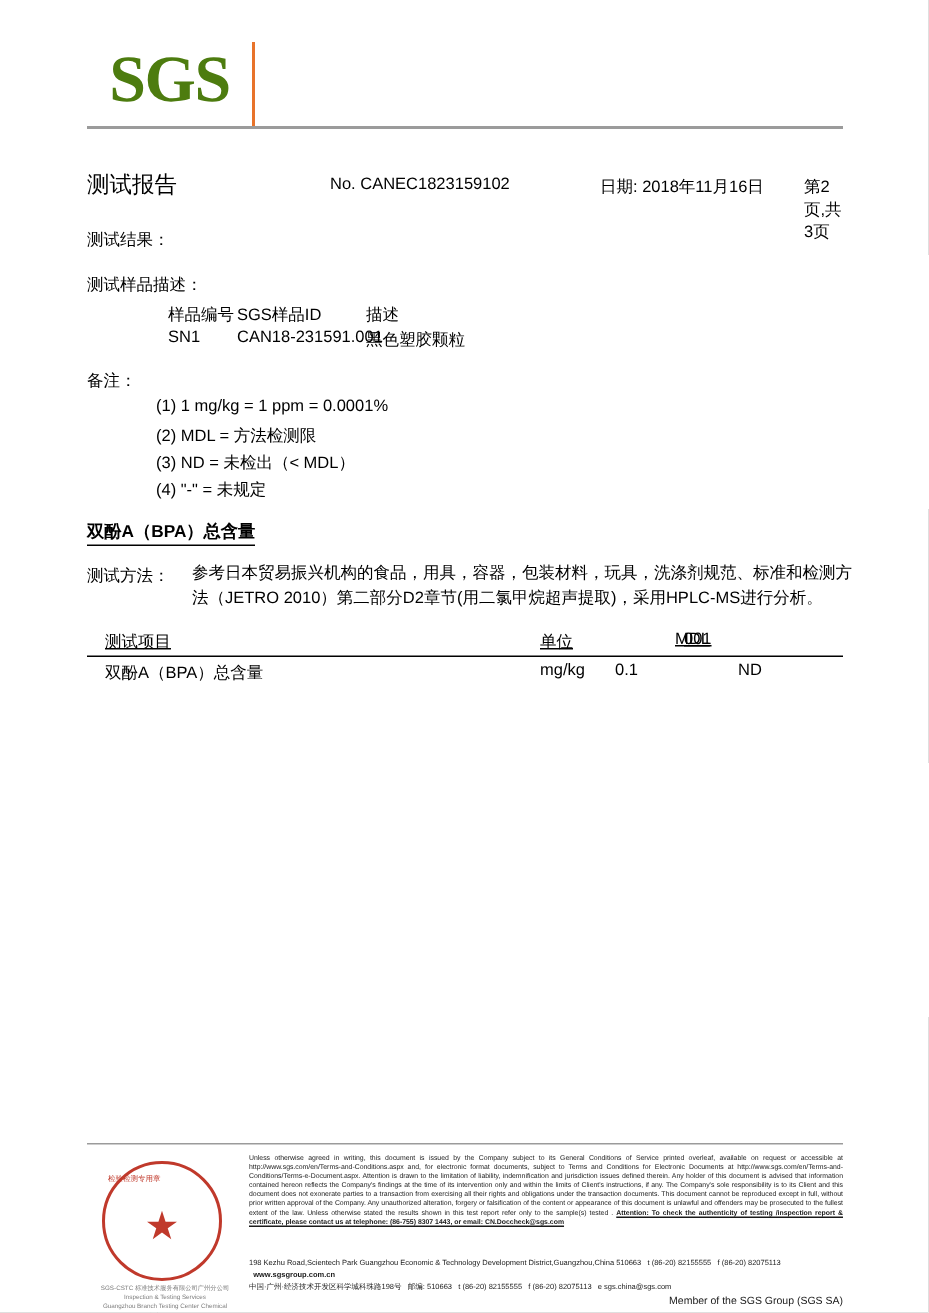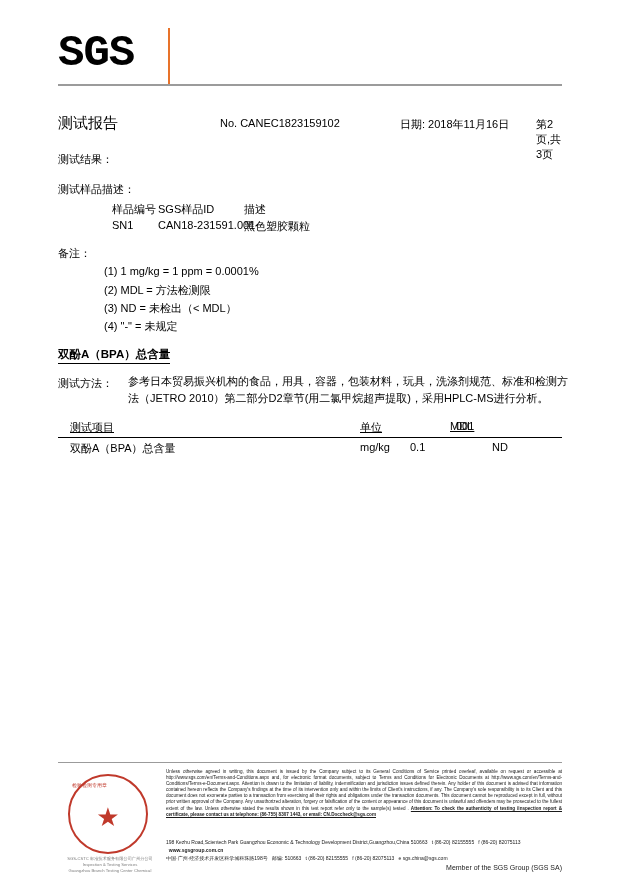--- a/index.html
+++ b/index.html
@@ -19,26 +19,27 @@
   }
   
   .sgs-logo {
     position: absolute;
     left: 58px;
     top: 30px;
     width: 110px;
     height: 52px;
   }
   .sgs-logo .txt {
-    font-family: Liberation Mono, monospace;
+    font-family: Liberation Serif, serif;
     font-weight: bold;
     font-size: 44px;
     letter-spacing: -1px;
-    color: #000000;
+    color: #4d7c0f;
     line-height: 46px;
+    text-align: center;
   }
   .sgs-rule {
     position: absolute;
     left: 58px;
     top: 84px;
     width: 504px;
     height: 2px;
     background: #9b9b9b;
   }
   .sgs-rule-orange {

